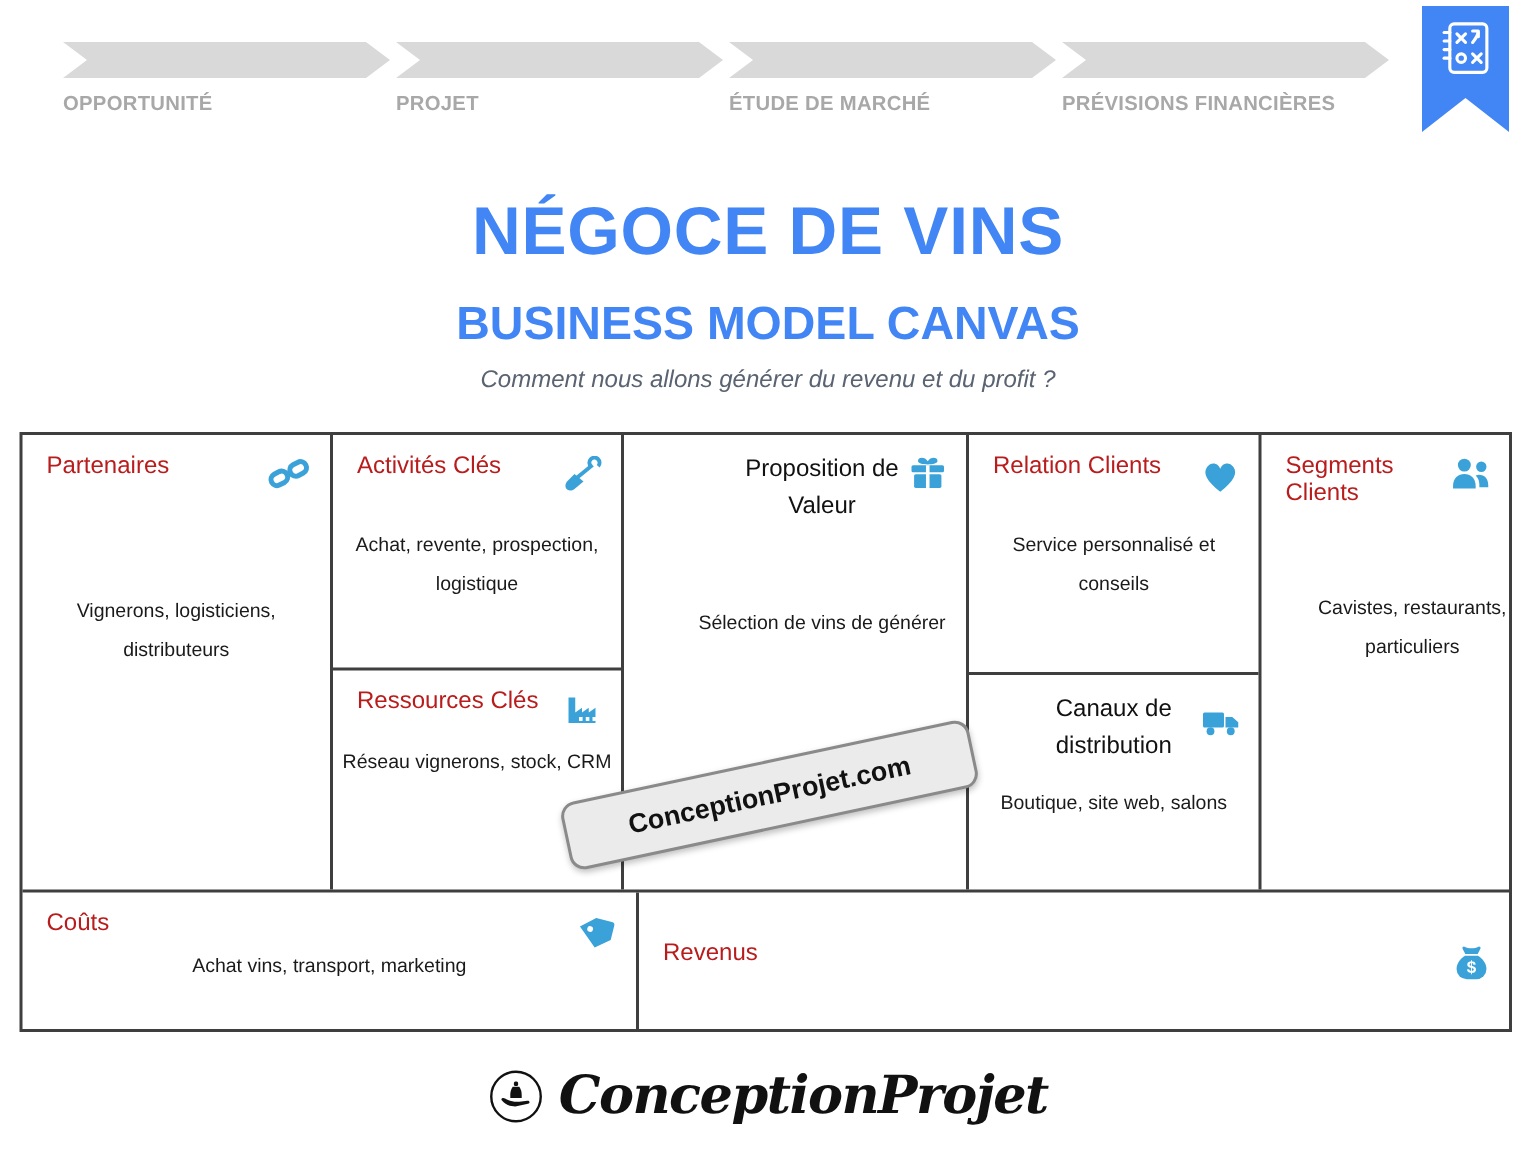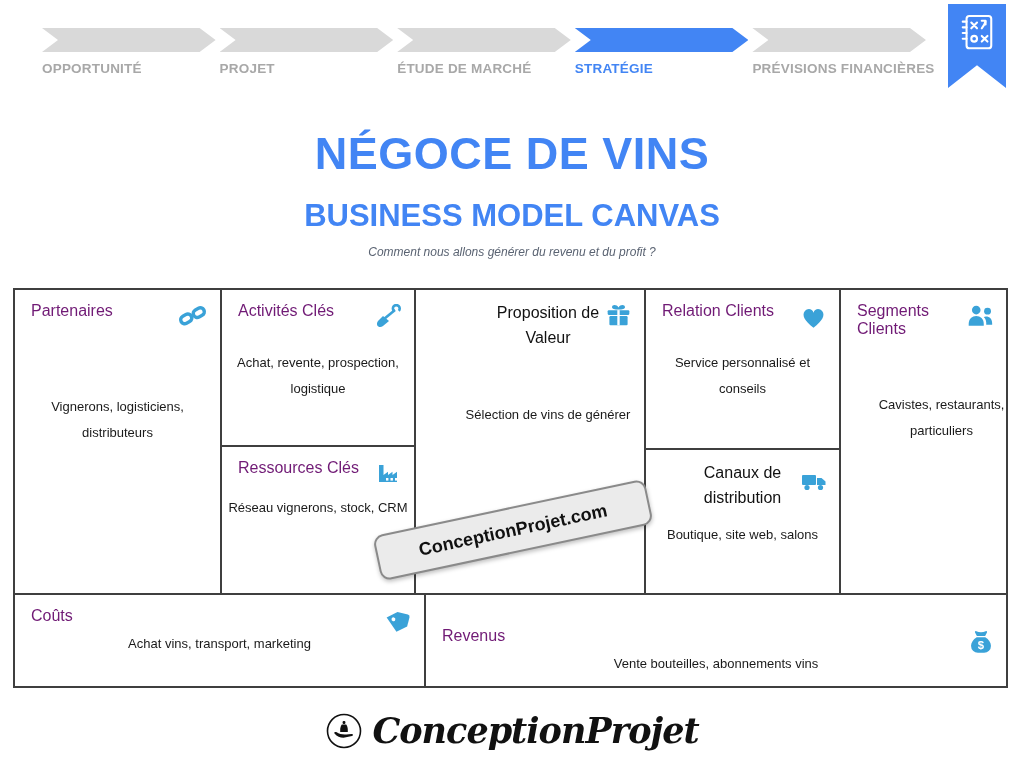--- a/index.html
+++ b/index.html
@@ -26,40 +26,40 @@
   .ribbon{position:absolute;left:948px;top:4px;width:58px;height:84px;background:var(--blue);
     clip-path:polygon(0 0,100% 0,100% 100%,50% 73%,0 100%);
     display:flex;justify-content:center;align-items:flex-start;padding-top:8px;}
 
   
   .title{position:absolute;top:128px;left:0;width:100%;text-align:center;
     font-size:45px;font-weight:bold;color:var(--blue);letter-spacing:.5px;}
   .subtitle{position:absolute;top:198px;left:0;width:100%;text-align:center;
     font-size:31px;font-weight:bold;color:var(--blue);}
   .tagline{position:absolute;top:245px;left:0;width:100%;text-align:center;
-    font-size:12px;font-style:italic;color:var(--tagline);}
+    font-size:16px;font-style:italic;color:var(--tagline);}
 
   
   .canvas{position:absolute;left:13px;top:288px;width:995px;height:400px;
     border:2px solid var(--border);display:flex;flex-direction:column;background:#fff;}
   .canvas-top{display:flex;height:303px;}
   .col{position:relative;border-right:2px solid var(--border);}
   .col:last-child{border-right:none;}
   .col1{width:207px;} .col2{width:194px;} .col3{width:194px;margin-left:36px;} .col4{width:195px;} .col5{flex:1;}
   .subcell{position:relative;}
   .col2 .sub-a{height:157px;border-bottom:2px solid var(--border);}
   .col2 .sub-b{height:136px;}
   .col4 .sub-a{height:160px;border-bottom:2px solid var(--border);}
   .col4 .sub-b{height:141px;}
   .canvas-bottom{display:flex;flex:1;border-top:2px solid var(--border);}
   .cost-cell{width:411px;border-right:2px solid var(--border);position:relative;}
   .rev-cell{flex:1;position:relative;margin-top:20px;}
 
   .cell-head{display:flex;justify-content:space-between;align-items:flex-start;
-    padding:12px 12px 0 16px;font-size:16px;color:#701a75;}
+    padding:12px 12px 0 16px;font-size:16px;color:#b91c1c;}
   .cell-head .icon{flex:0 0 auto;margin-top:2px;}
   .center-title{margin:10px auto 0;text-align:center;font-size:16px;line-height:25px;color:#111;}
   .vp-title{width:130px;} .cd-title{width:116px;}
   .abs-icon{position:absolute;top:12px;right:12px;}
   .cell-body{position:absolute;left:0;right:0;text-align:center;
     font-size:13px;line-height:26px;color:#1a1a1a;}
   .partners-body{top:104px;} .partners-body span{display:inline-block;max-width:170px;}
   .activities-body{top:60px;} .activities-body span{display:inline-block;max-width:180px;}
   .vp-body{top:112px;}
   .relation-body{top:60px;} .relation-body span{display:inline-block;max-width:155px;}
@@ -90,24 +90,20 @@
     <div class="chev"></div>
     <div class="step-label">OPPORTUNITÉ</div>
   </div>
   <div class="step">
     <div class="chev"></div>
     <div class="step-label">PROJET</div>
   </div>
   <div class="step">
     <div class="chev"></div>
     <div class="step-label">ÉTUDE DE MARCHÉ</div>
-  </div>
-  <div class="step active">
-    <div class="chev"></div>
-    <div class="step-label">STRATÉGIE</div>
   </div>
   <div class="step">
     <div class="chev"></div>
     <div class="step-label">PRÉVISIONS FINANCIÈRES</div>
   </div>
 </div>
 
 <div class="ribbon">
   <span class="icon">
     <svg width="38" height="44" viewBox="0 0 40 46" fill="none" stroke="#fff" stroke-width="2.2" stroke-linecap="round">
@@ -265,23 +261,20 @@
       <div class="cell-head">
         <span>Revenus</span>
         <span class="icon">
           <svg width="26" height="26" viewBox="0 0 24 24">
             <path fill="var(--icon-blue)" d="M8.2 6.5 L6.5 3.2 a0.9 0.9 0 0 1 1.2-1.2 c2.6 1.3 6 1.3 8.6 0 a0.9 0.9 0 0 1 1.2 1.2 L15.8 6.5 z"></path>
             <path fill="var(--icon-blue)" d="M8 7.5 h8 c3.2 2 5.2 5 5.2 8.2 A6.3 6.3 0 0 1 14.9 22 H9.1 A6.3 6.3 0 0 1 2.8 15.7 C2.8 12.5 4.8 9.5 8 7.5 z"></path>
             <text x="12" y="18" text-anchor="middle" font-size="10.5" font-weight="bold" fill="#fff" font-family="Liberation Sans, sans-serif">$</text>
           </svg>
         </span>
       </div>
-      <div class="cell-body bottom-body">
-        <span>Vente bouteilles, abonnements vins</span>
-      </div>
     </div>
   </div>
 </div>
 
 <div class="watermark">
   <span>ConceptionProjet.com</span>
 </div>
 
 <div class="footer-logo">
   <span class="icon">

